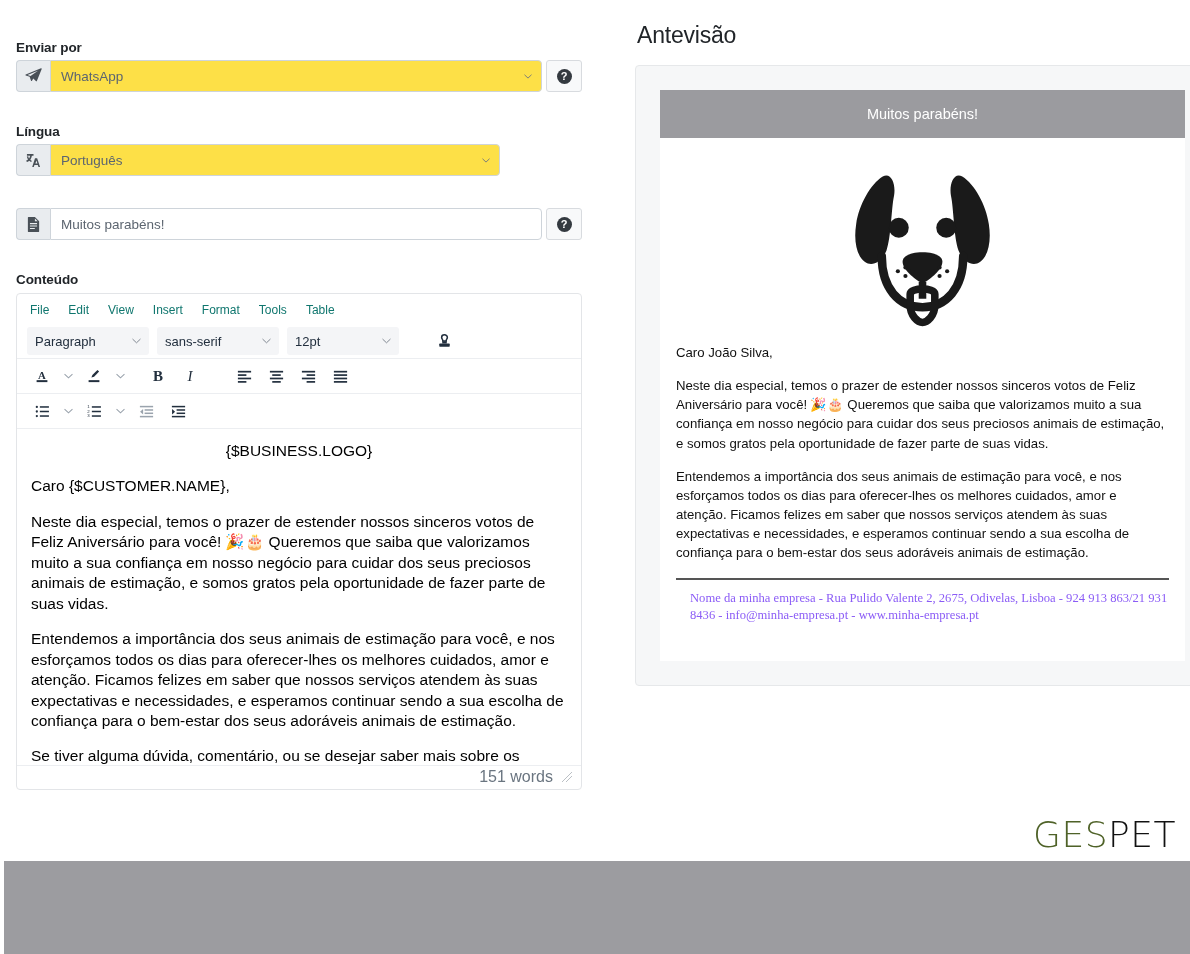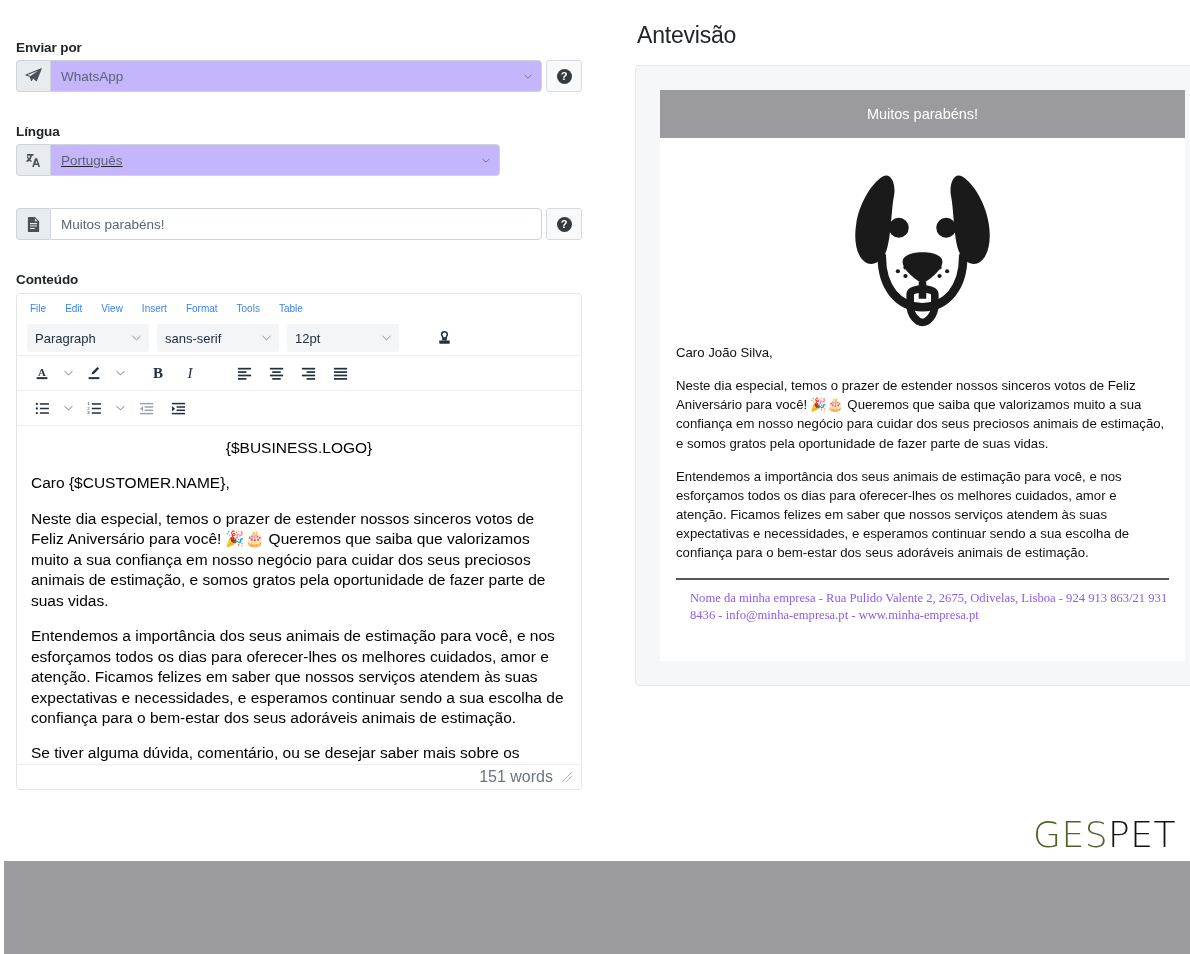--- a/index.html
+++ b/index.html
@@ -65,21 +65,21 @@
     background: #ffffff;
     border-radius: 0 4px 4px 0;
     display: flex;
     align-items: center;
     padding: 0 10px;
     font-size: 13.5px;
     color: #5c6570;
     position: relative;
     min-width: 0;
   }
-  .field.select-field { background:#c4b5fd; padding-right: 32px; }
+  .field.select-field { background:#fde047; padding-right: 32px; }
   .field .val { white-space: nowrap; overflow: hidden; text-overflow: ellipsis; }
 
   .caret {
     position: absolute;
     right: 9px; top: 50%;
     margin-top: -2px;
     width: 8px; height: 5px;
     pointer-events: none;
   }
 
@@ -118,22 +118,22 @@
     overflow: hidden;
     box-shadow: 0 0 0 0 rgba(0,0,0,0);
   }
   .menubar {
     display: flex;
     align-items: center;
     padding: 6px 4px 4px 4px;
     gap: 1px;
   }
   .menu-item {
-    font-size: 10px;
-    color: #3b82f6;
+    font-size: 12px;
+    color: #0f766e;
     padding: 3px 9px;
     border-radius: 3px;
     cursor: pointer;
     white-space: nowrap;
   }
 
   .tbrow {
     display: flex;
     align-items: center;
     padding: 3px 10px;
@@ -298,21 +298,21 @@
             </svg>
         </div>
         <div class="help-btn">
           <span class="qmark">?</span>
         </div>
       </div>
     </div>
 
     <div class="form-group">
       <label class="form-label">Língua</label>
-      <div class="input-row" style="width:484px;text-decoration:underline;">
+      <div class="input-row" style="width:484px;">
         <span class="input-addon">
           <svg width="15" height="15" viewBox="0 0 16 16" fill="currentColor">
               <path d="M1 1h7v2H6.3c-.2 1.6-.8 3-1.7 4.1.5.5 1 .9 1.6 1.2l-.6 1.4c-.8-.4-1.5-.9-2.1-1.5-.7.6-1.5 1.1-2.4 1.4L0 8.2c.8-.3 1.5-.7 2.1-1.2C1.5 6.1 1.1 5 .9 3.8l1.5-.3c.1.9.4 1.7.8 2.4.6-.8 1-1.8 1.2-2.9H1V1zm8.6 4.6h2.3l3.1 9.4h-1.7l-.7-2.2H9l-.7 2.2H6.6l3-9.4zm.4 5.7h2.2l-1.1-3.4-1.1 3.4z"></path>
             </svg>
         </span>
         <div class="field select-field">
           <span class="val">Português</span>
           <svg class="caret" viewBox="0 0 10 6">
               <path d="M0.6 0.8 L5 5 L9.4 0.8" fill="none" stroke="#6b7280" stroke-width="1.1"></path>
             </svg>

